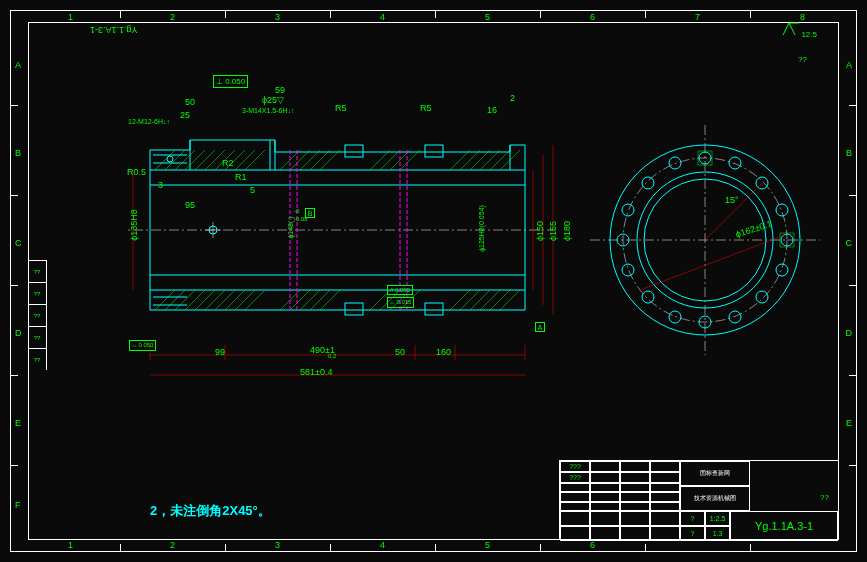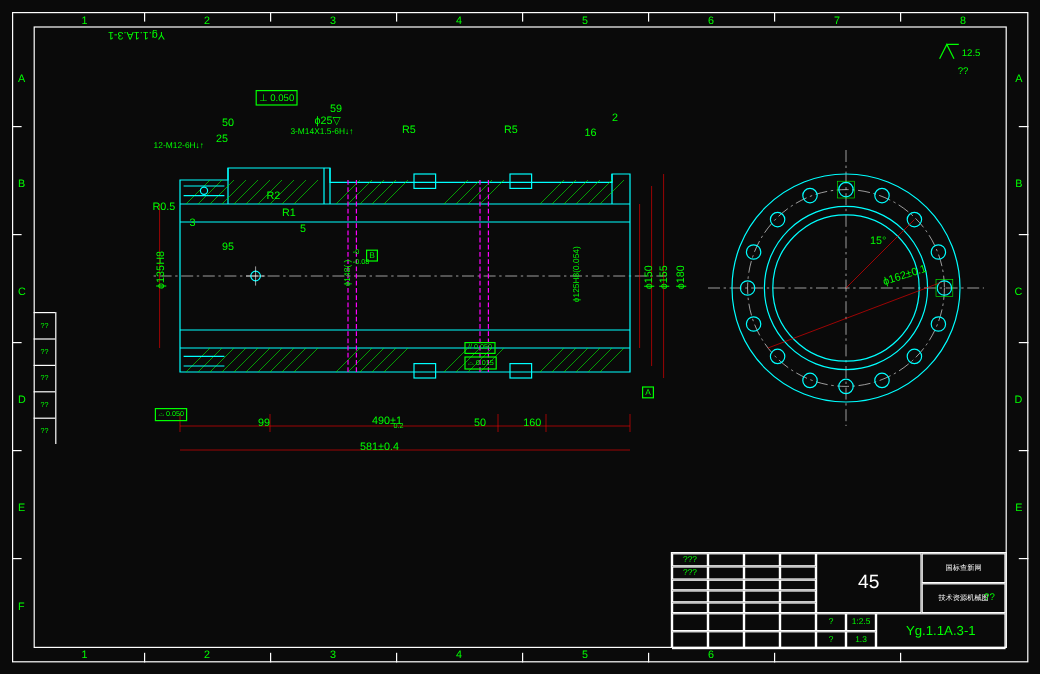--- a/index.html
+++ b/index.html
@@ -85,21 +85,21 @@
   <div class="grid-label" style="left:15px;top:418px">E</div>
   <div class="grid-label" style="left:15px;top:500px">F</div>
   <div class="grid-label" style="right:15px;top:60px">A</div>
   <div class="grid-label" style="right:15px;top:148px">B</div>
   <div class="grid-label" style="right:15px;top:238px">C</div>
   <div class="grid-label" style="right:15px;top:328px">D</div>
   <div class="grid-label" style="right:15px;top:418px">E</div>
 
   <div class="dwg-num-top">Yg.1.1A.3-1</div>
 
-  <div class="roughness" style="right:50px;top:35px;display:flex;align-items:center">
+  <div class="roughness" style="right:50px;top:21px;display:flex;align-items:flex-end">
     <svg width="20" height="18">
         <path d="M2 14 L8 2 L14 14 M8 2 L18 2" stroke="#0f0" fill="none"></path>
       </svg>
     <span style="font-size:8px">12.5</span>
   </div>
   <div class="roughness" style="right:60px;top:55px">??</div>
 
   <div class="tol-frame" style="left:213px;top:75px">⊥ 0.050</div>
 
   <div class="main-view">
@@ -298,20 +298,21 @@
 
   <div class="revision-block">
     <div class="rev-cell">??</div>
     <div class="rev-cell">??</div>
     <div class="rev-cell">??</div>
     <div class="rev-cell">??</div>
     <div class="rev-cell">??</div>
   </div>
 
   <div class="tech-notes">
+    <div>2，未注倒角2X45°。</div>
   </div>
 
   <div class="title-block" style="width:280px;height:80px">
     <div style="display:flex;height:50px">
       <div style="width:120px;display:grid;grid-template-columns:repeat(4,1fr);grid-template-rows:repeat(5,1fr)">
         <div class="tb-cell">???</div>
           <div class="tb-cell"></div>
           <div class="tb-cell"></div>
           <div class="tb-cell"></div>
         <div class="tb-cell">???</div>
@@ -325,21 +326,20 @@
         <div class="tb-cell"></div>
           <div class="tb-cell"></div>
           <div class="tb-cell"></div>
           <div class="tb-cell"></div>
         <div class="tb-cell"></div>
           <div class="tb-cell"></div>
           <div class="tb-cell"></div>
           <div class="tb-cell"></div>
       </div>
       <div style="flex:1;display:flex">
-        <div class="tb-cell" style="flex:1;font-size:16px;color:#fff">45</div>
         <div style="width:70px;display:flex;flex-direction:column">
           <div class="tb-cell" style="flex:1;font-size:6px;color:#fff">国标查新网</div>
           <div class="tb-cell" style="flex:1;font-size:6px;color:#fff">技术资源机械图</div>
         </div>
       </div>
     </div>
     <div style="display:flex;height:30px">
       <div style="width:120px;display:grid;grid-template-columns:repeat(4,1fr);grid-template-rows:repeat(2,1fr)">
         <div class="tb-cell"></div>
           <div class="tb-cell"></div>

